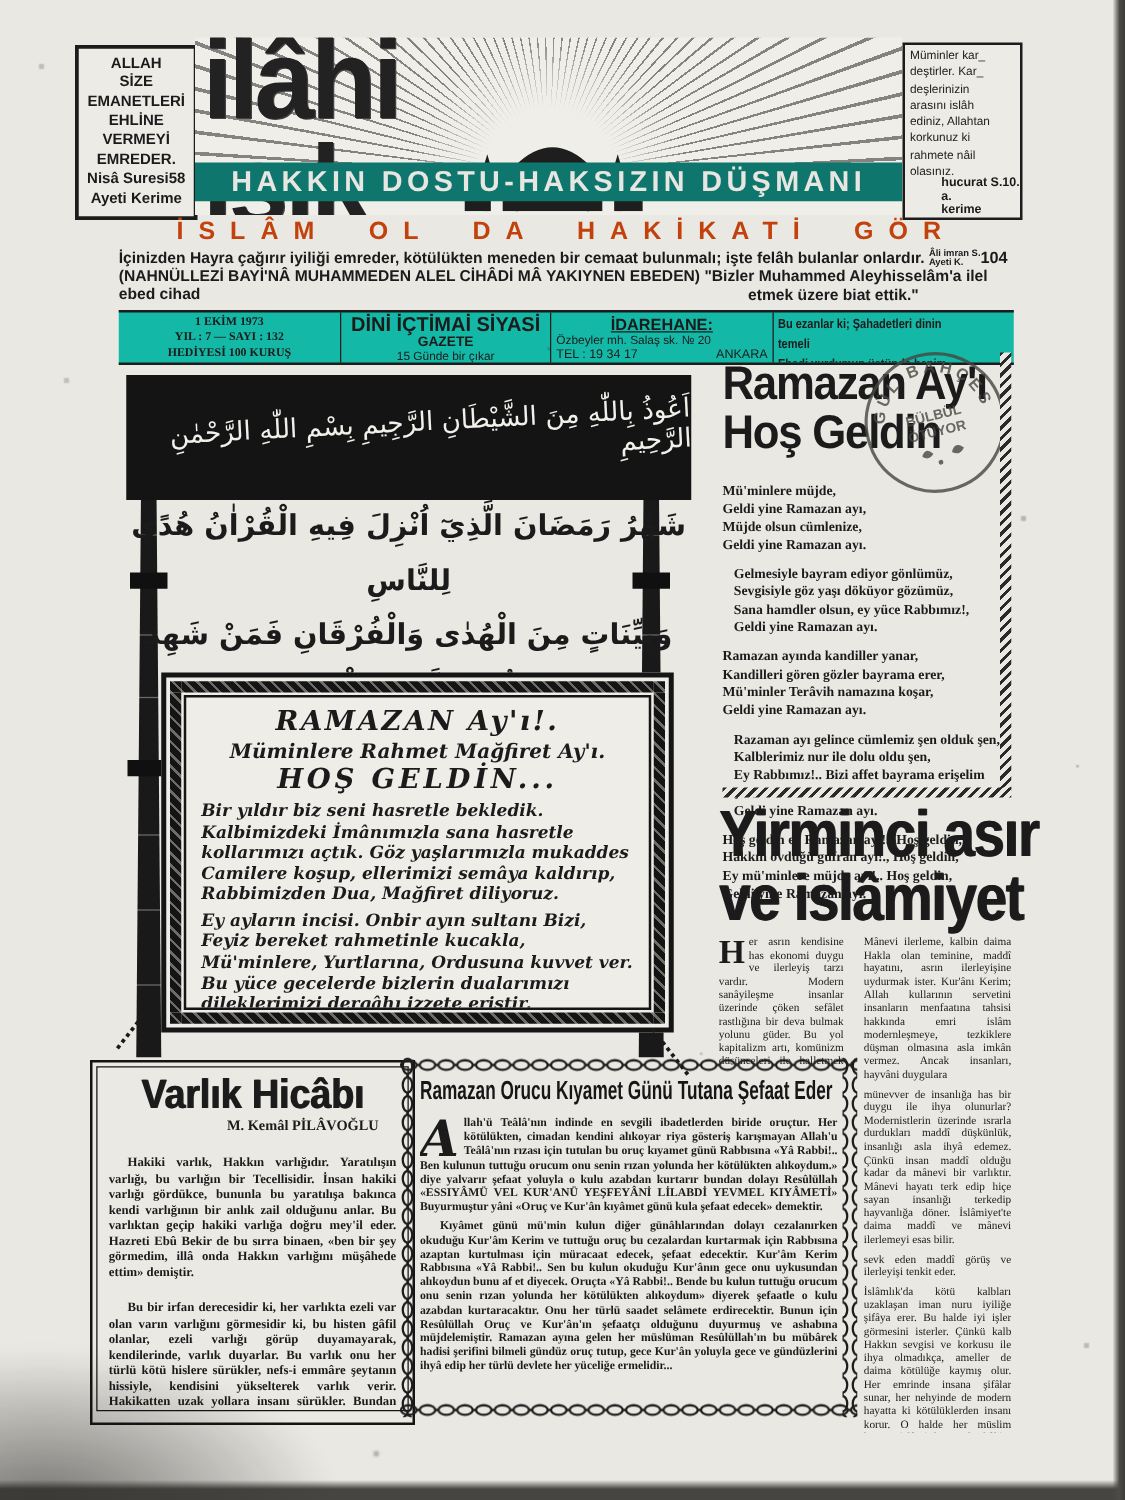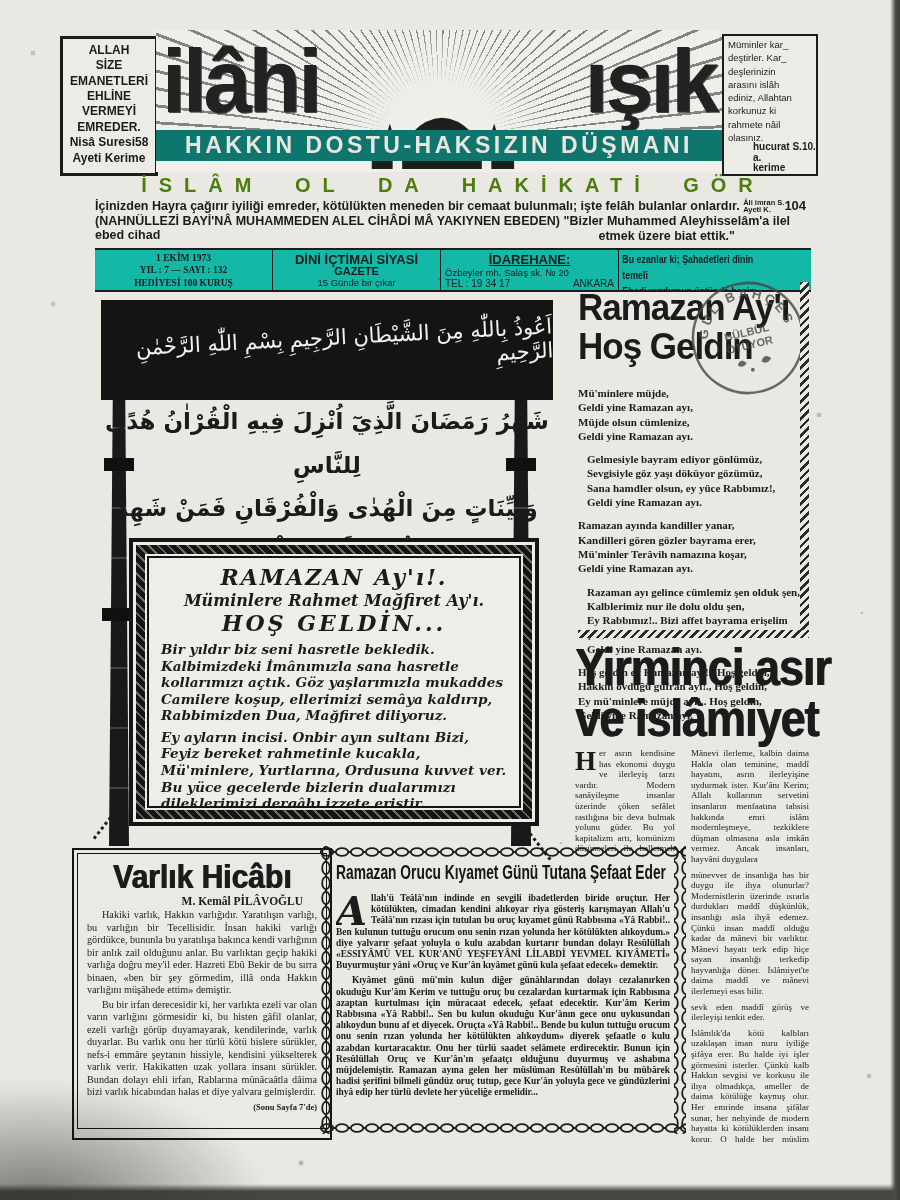--- a/index.html
+++ b/index.html
@@ -32,50 +32,50 @@
   .right-box{left:722px;top:34px;width:88px;height:136px;border-width:2px;
     font-size:9.5px;line-height:1.4;text-align:left;padding:2px 0 0 4px;}
   .right-box .ref{font-weight:bold;font-size:10px;line-height:1.05;display:block;margin-top:-2px;margin-left:25px;}
 
   .masthead{left:156px;top:30px;width:566px;height:142px;background:#f0eee9;overflow:hidden;}
   .rays{position:absolute;left:0;top:0;width:566px;height:111px;
     background:
       radial-gradient(circle at 50% 98%,rgba(240,238,233,1) 0 52px,rgba(240,238,233,0) 110px),
       repeating-conic-gradient(from -90deg at 50% 100%,rgba(25,25,25,.5) 0deg .6deg,rgba(240,238,233,0) .6deg 3.4deg);}
   .title-row{position:absolute;left:0;top:-6px;width:566px;height:117px;display:flex;
-    align-items:center;justify-content:space-between;padding:0 6px;box-sizing:border-box;}
+    align-items:flex-start;justify-content:space-between;padding:0 6px;box-sizing:border-box;flex-direction:column;}
   .big-title{font-family:"Liberation Sans",sans-serif;font-weight:bold;font-size:86px;
     line-height:.98;letter-spacing:-3px;color:#222;transform:scaleY(1.04);transform-origin:bottom;
     text-shadow:1px 1px 0 #444;}
   .mosque{position:absolute;left:198px;bottom:3px;width:176px;height:74px;}
   .banner{position:absolute;left:0;top:100px;width:566px;height:31px;background:#0f766e;
     color:#e8e6e1;font-family:"Liberation Sans",sans-serif;font-weight:bold;font-size:23px;
     letter-spacing:3.5px;text-align:center;line-height:30px;}
   .slogan{left:95px;top:174px;width:716px;text-align:center;
     font-family:"Liberation Sans",sans-serif;font-weight:bold;font-size:20px;
-    letter-spacing:12px;word-spacing:14px;color:#4d7c0f;}
+    letter-spacing:12px;word-spacing:14px;color:#c2410c;}
   .verse1{left:95px;top:198px;width:722px;font-family:"Liberation Sans",sans-serif;
     font-weight:bold;font-size:12.5px;}
   .verse1 .vref{display:inline-block;font-size:7.5px;line-height:1;vertical-align:-2px;
     white-space:pre-line;}
   .verse1 .vnum{font-size:13px;}
   .verse2{left:95px;top:214px;width:722px;font-family:"Liberation Sans",sans-serif;
     font-weight:bold;font-size:12.5px;}
   .verse2b{left:95px;top:229px;width:640px;text-align:right;
     font-family:"Liberation Sans",sans-serif;font-weight:bold;font-size:12.5px;}
 
   
   .infobar{left:95px;top:248px;width:716px;height:44px;border-top:2px solid #1c1c1c;
     border-bottom:2px solid #1c1c1c;display:flex;box-sizing:border-box;background:#14b8a6;}
   .infocell{border-right:1px solid #1c1c1c;box-sizing:border-box;padding:2px 4px;
     text-align:center;overflow:hidden;}
   .infocell:last-child{border-right:none;}
   .ic1{width:178px;font-weight:bold;font-size:9.5px;line-height:1.3;}
   .ic2{width:168px;font-family:"Liberation Sans",sans-serif;}
-  .ic2 .l1{font-weight:bold;font-size:13px;}
+  .ic2 .l1{font-weight:bold;font-size:16px;}
   .ic2 .l2{font-weight:bold;font-size:11px;line-height:.9;}
   .ic2 .l3{font-size:9.5px;}
   .ic3{width:178px;font-family:"Liberation Sans",sans-serif;text-align:left;}
   .ic3 .l1{font-weight:bold;font-size:13px;text-align:center;text-decoration:underline;}
   .ic3 .l2{font-size:9.5px;}
   .ic3 .l3{font-size:10px;display:flex;justify-content:space-between;}
   .ic4{flex:1;text-align:left;font-family:"Liberation Sans",sans-serif;font-size:10.5px;
     font-weight:bold;line-height:1.5;transform:scaleX(.84);transform-origin:left center;}
 
   
@@ -132,21 +132,21 @@
 
   
   .varlik{left:72px;top:848px;width:256px;height:288px;border:2px solid #141414;background:#ebe9e4;}
   .varlik-in{margin:3px;height:276px;border:1px solid #141414;box-sizing:border-box;
     padding:4px 9px;overflow:hidden;}
   .v-title{text-align:center;font-family:"Liberation Sans",sans-serif;font-weight:bold;
     font-size:30px;letter-spacing:0;transform:scaleY(1.1);transform-origin:top;
     text-shadow:1px 0 0 #222;}
   .v-byline{text-align:right;font-weight:bold;font-size:11.5px;padding:3px 14px 2px 0;}
   .v-body{font-size:10.2px;line-height:12.5px;text-align:justify;}
-  .v-body p{margin:0 0 2px 0;text-indent:15px;}
+  .v-body p{margin:16px 0 2px 0;text-indent:15px;font-weight:bold;}
 
   
   .oruc{left:320px;top:846px;width:366px;height:288px;}
   .oruc-chain{position:absolute;left:0;top:0;}
   .oruc-content{position:absolute;left:16px;top:11px;width:334px;height:266px;overflow:hidden;}
   .o-title{margin:2px 0 4px 0;}
   .o-body{font-weight:bold;font-size:9.4px;line-height:11.2px;text-align:justify;}
   .o-body p{margin:0 0 4px 0;}
   .o-body .p2{text-indent:16px;}
   .dropcapA{float:left;font-weight:bold;font-size:40px;line-height:30px;padding:3px 4px 0 0;

